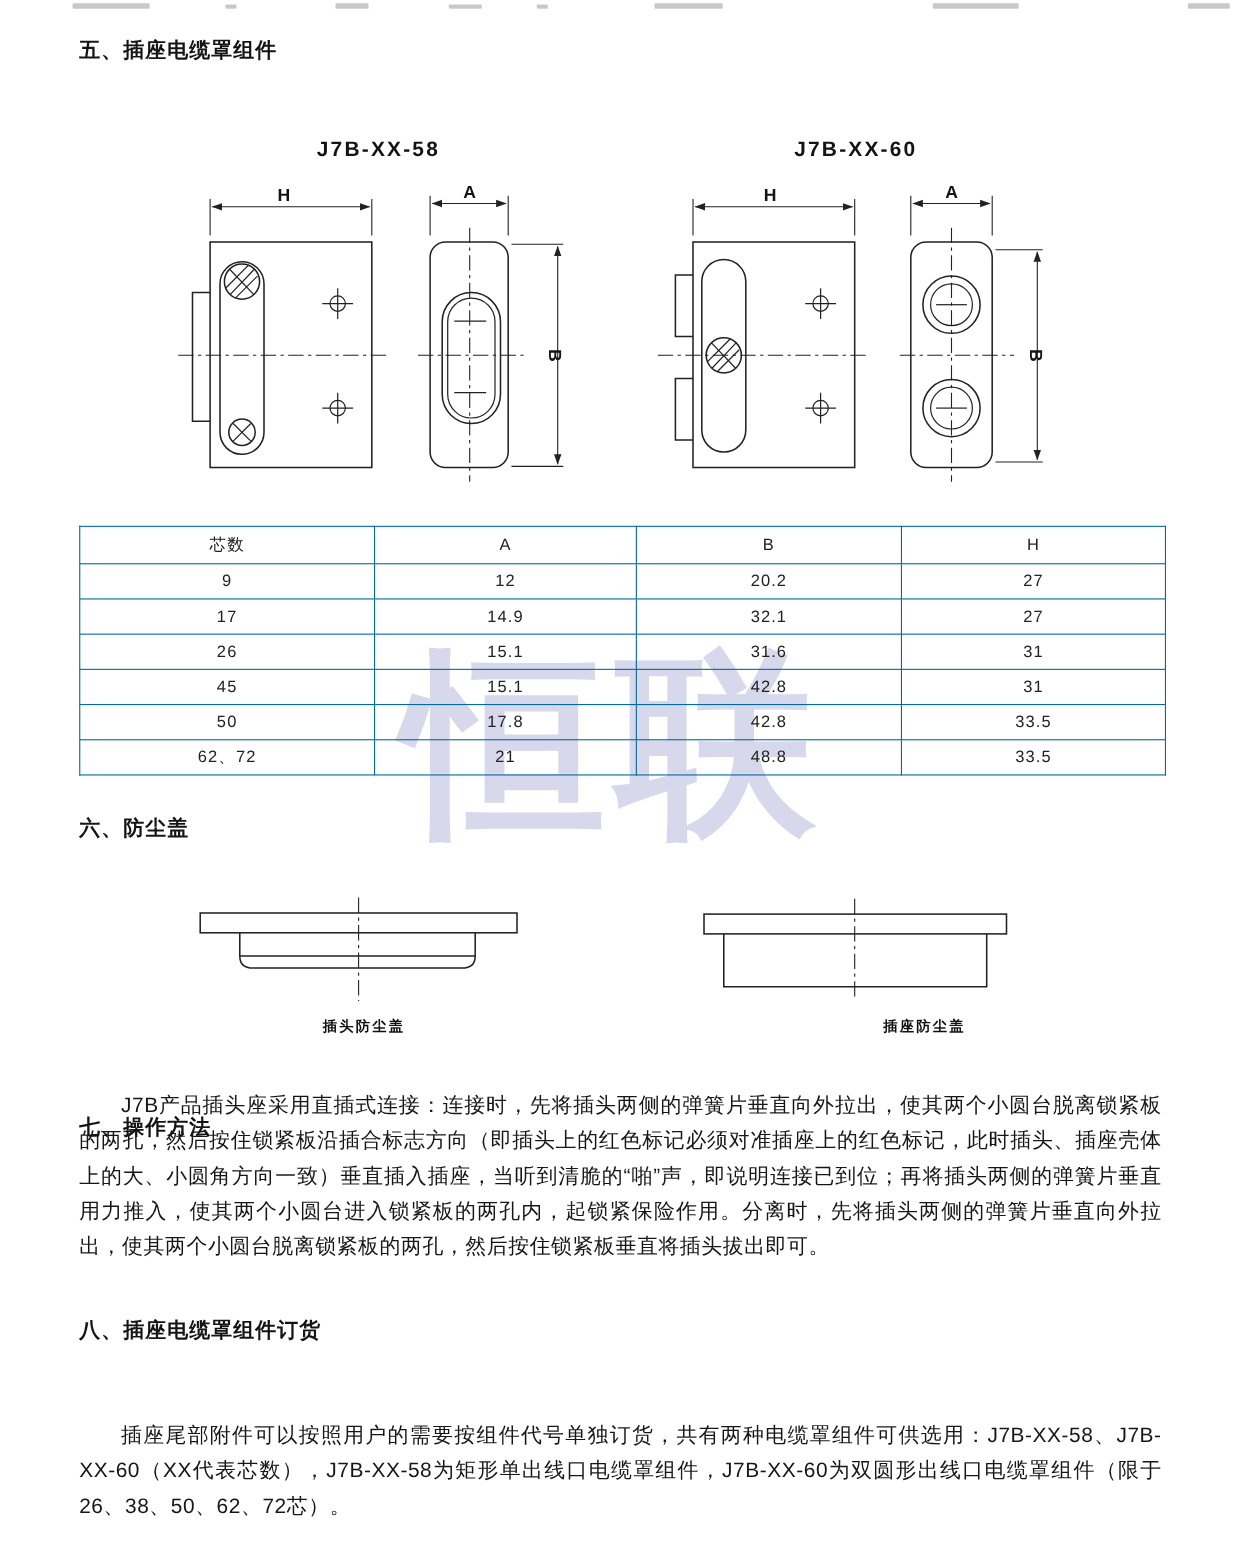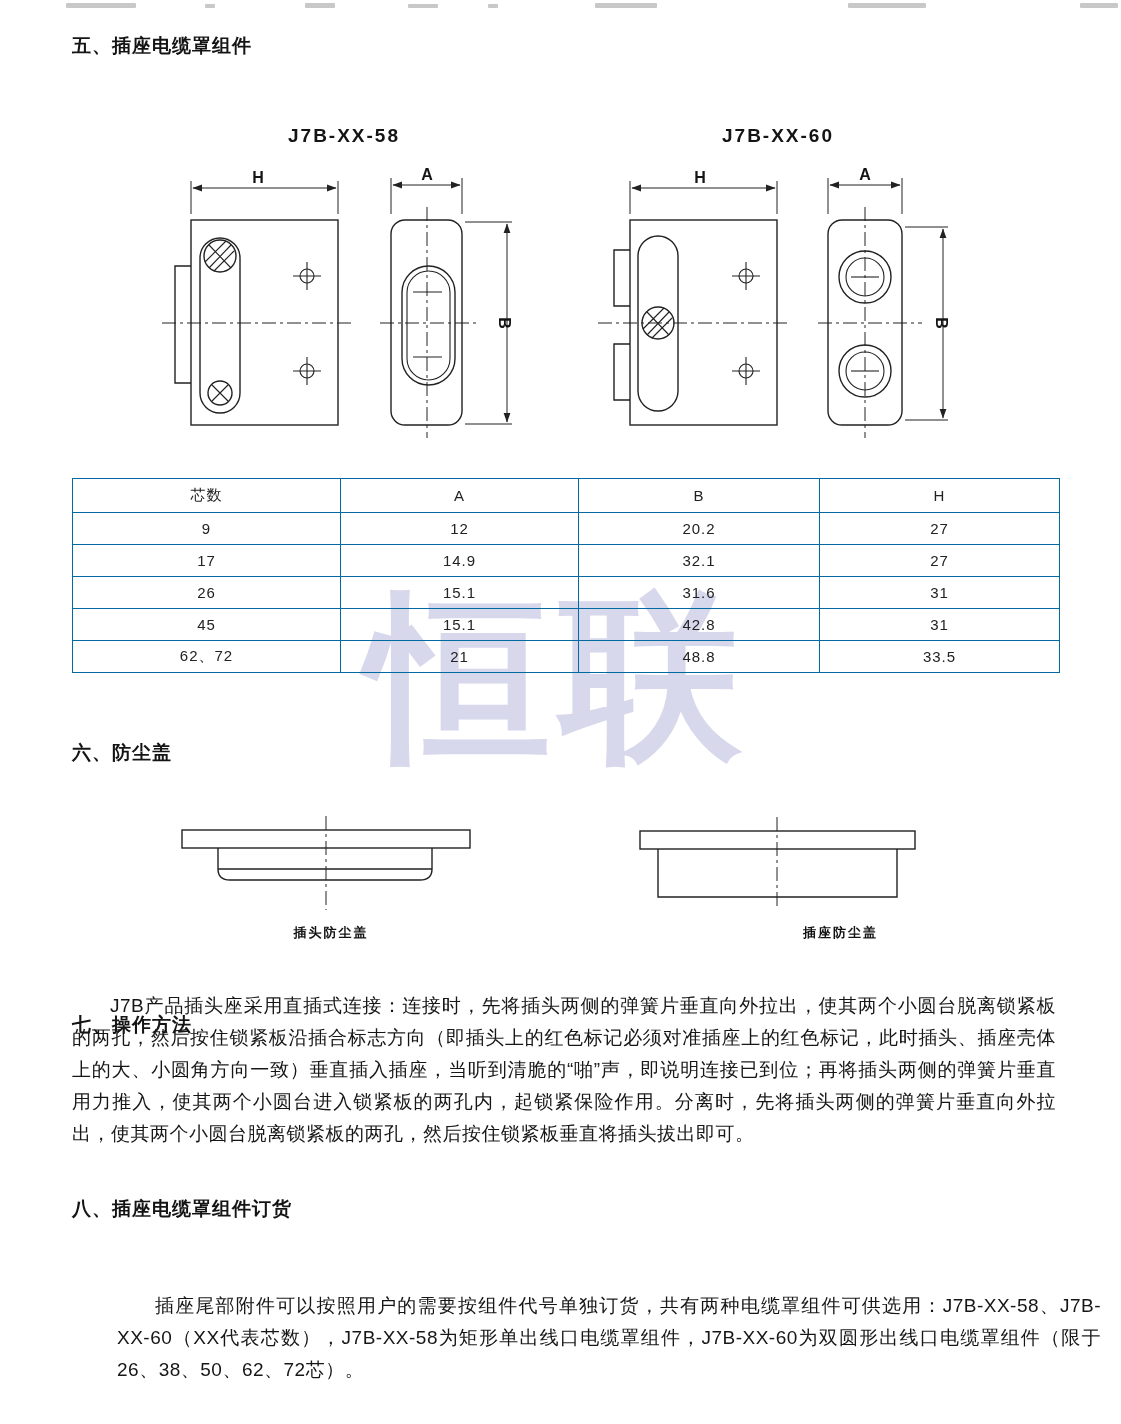--- a/index.html
+++ b/index.html
@@ -219,20 +219,26 @@
       <td>31.6</td>
       <td>31</td>
     </tr>
     <tr>
       <td>45</td>
       <td>15.1</td>
       <td>42.8</td>
       <td>31</td>
     </tr>
     <tr>
+      <td>50</td>
+      <td>17.8</td>
+      <td>42.8</td>
+      <td>33.5</td>
+    </tr>
+    <tr>
       <td>62、72</td>
       <td>21</td>
       <td>48.8</td>
       <td>33.5</td>
     </tr>
   </tbody>
     </table>
 
   <div class="sec-heading" style="top:740px;">六、防尘盖</div>
 
@@ -251,15 +257,15 @@
       <path class="cl" d="M777,817 V910"></path>
     </g>
   </svg>
   <div class="cap" style="left:241px;">插头防尘盖</div>
   <div class="cap" style="left:698px;text-align:right;">插座防尘盖</div>
 
   <div class="sec-heading" style="top:1012px;">七、操作方法</div>
   <p class="para" style="top:990px;">J7B产品插头座采用直插式连接：连接时，先将插头两侧的弹簧片垂直向外拉出，使其两个小圆台脱离锁紧板的两孔，然后按住锁紧板沿插合标志方向（即插头上的红色标记必须对准插座上的红色标记，此时插头、插座壳体上的大、小圆角方向一致）垂直插入插座，当听到清脆的“啪”声，即说明连接已到位；再将插头两侧的弹簧片垂直用力推入，使其两个小圆台进入锁紧板的两孔内，起锁紧保险作用。分离时，先将插头两侧的弹簧片垂直向外拉出，使其两个小圆台脱离锁紧板的两孔，然后按住锁紧板垂直将插头拔出即可。</p>
 
   <div class="sec-heading" style="top:1196px;text-align:right;">八、插座电缆罩组件订货</div>
-  <p class="para" style="top:1290px;margin-left:45px;">插座尾部附件可以按照用户的需要按组件代号单独订货，共有两种电缆罩组件可供选用：J7B-XX-58、J7B-XX-60（XX代表芯数），J7B-XX-58为矩形单出线口电缆罩组件，J7B-XX-60为双圆形出线口电缆罩组件（限于26、38、50、62、72芯）。</p>
+  <p class="para" style="top:1290px;">插座尾部附件可以按照用户的需要按组件代号单独订货，共有两种电缆罩组件可供选用：J7B-XX-58、J7B-XX-60（XX代表芯数），J7B-XX-58为矩形单出线口电缆罩组件，J7B-XX-60为双圆形出线口电缆罩组件（限于26、38、50、62、72芯）。</p>
 
 </div>
 
 </body></html>

